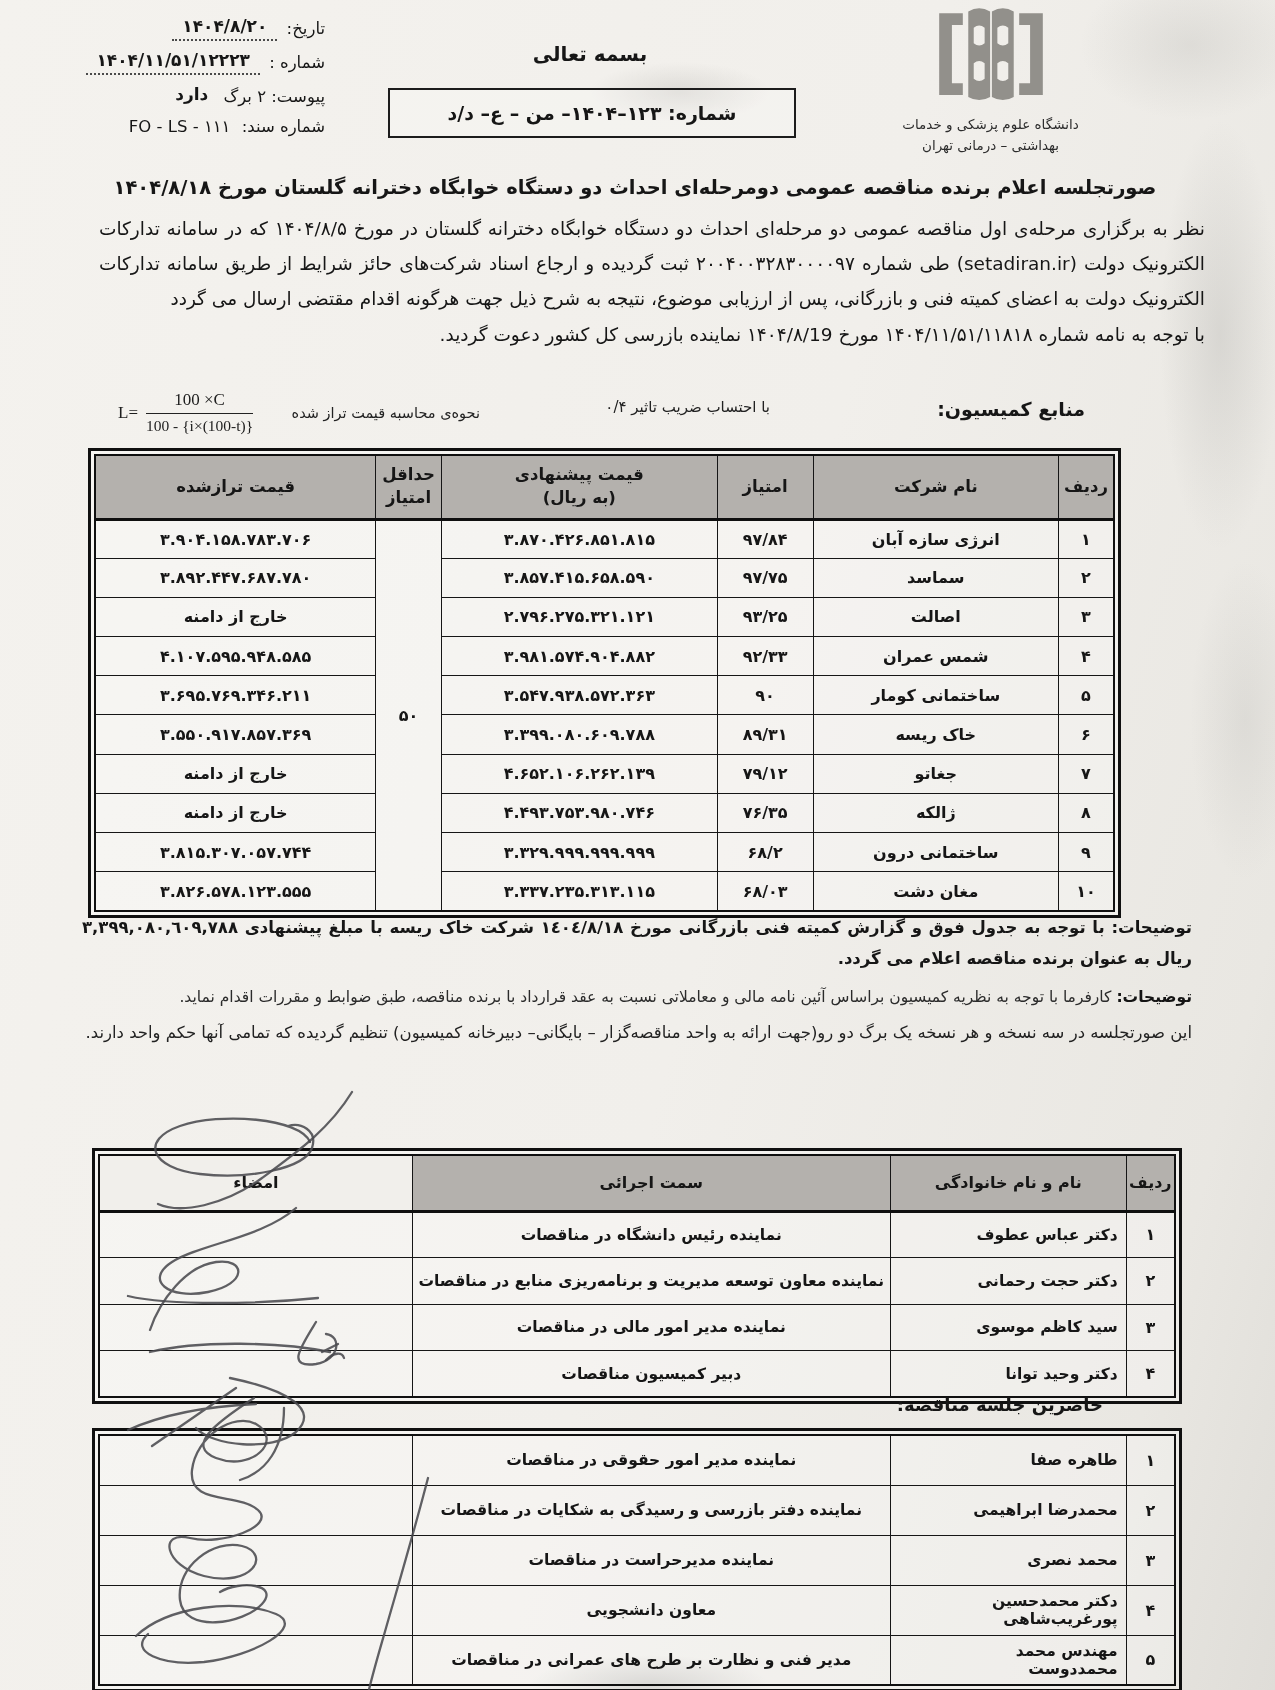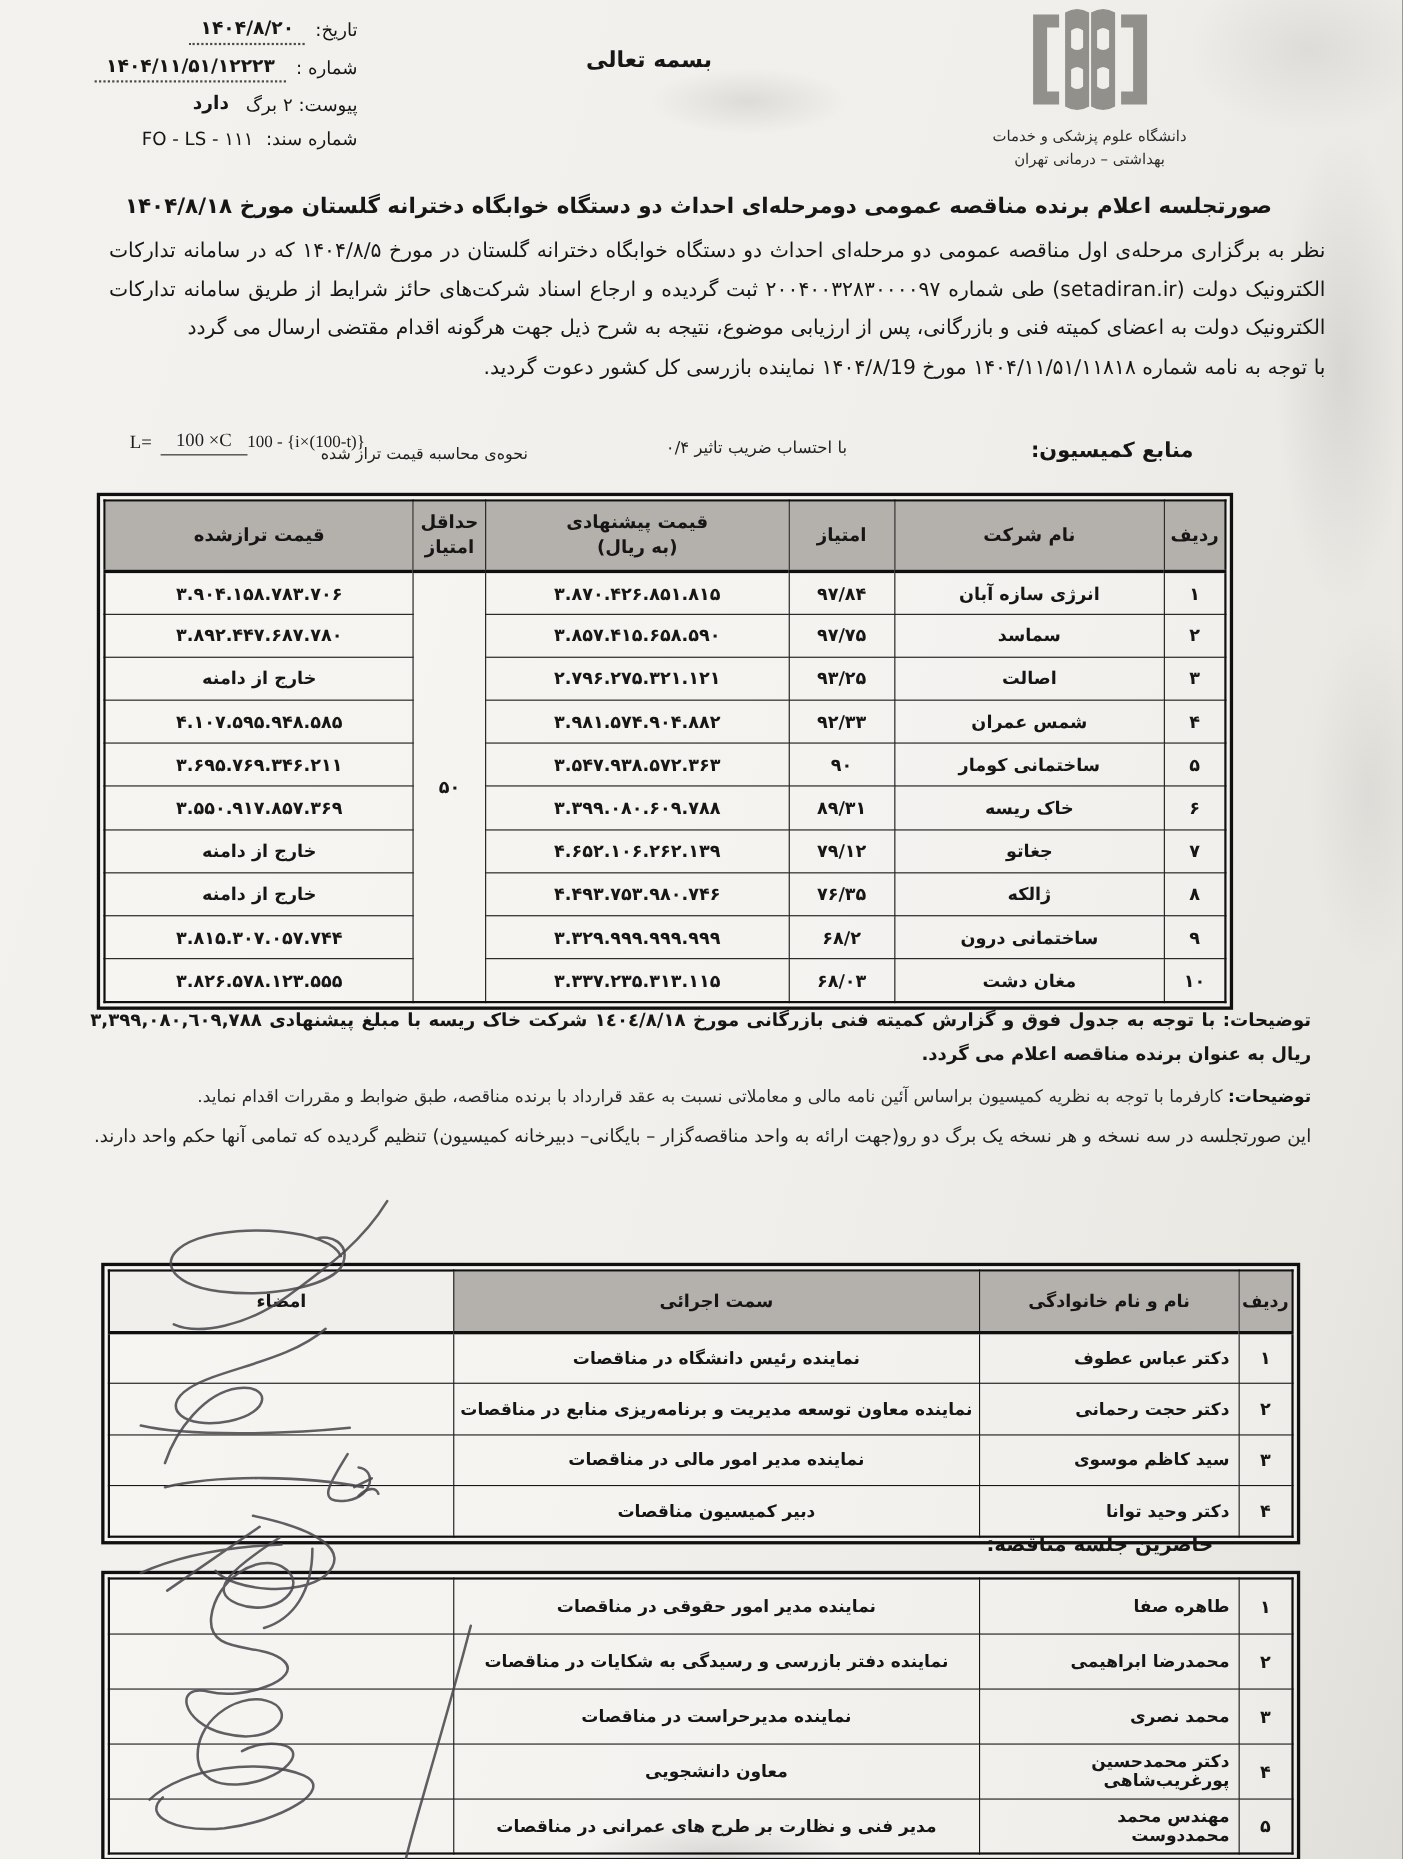--- a/index.html
+++ b/index.html
@@ -23,21 +23,21 @@
   
   .doc-title{left:60px;top:176px;width:1150px;text-align:center;font-weight:bold;font-size:19.5px;}
   .bodytext{left:99px;top:212px;width:1106px;font-size:18.5px;line-height:1.88;}
   .bodytext .p1{text-align:justify;margin:0;}
   .bodytext .p2{text-align:right;margin:2px 0 0 0;}
   
   .opinion-heading{right:190px;top:398px;font-weight:bold;font-size:19px;}
   .coef-note{right:505px;top:398px;font-size:15px;color:#222;}
   .method-note{right:795px;top:405px;font-size:14.5px;color:#222;}
   .frac-wrap{left:118px;top:390px;font-family:"Liberation Serif","DejaVu Serif",serif;font-size:17px;color:#1d1d1d;direction:ltr;text-align:left;display:flex;align-items:center;gap:8px;}
-  .frac{display:inline-flex;text-align:center;}
+  .frac{display:inline-flex;flex-direction:column;text-align:center;}
   .frac .num{border-bottom:1.8px solid #222;padding:0 14px 3px;}
   .frac .den{padding-top:3px;font-size:15.5px;}
   
   .tblwrap{border:3px solid #101010;padding:3px;background:rgba(255,255,255,.28);}
   .tblwrap table{width:100%;height:100%;border-collapse:collapse;border:2px solid #101010;table-layout:fixed;}
   .tblwrap th,.tblwrap td{border:1.7px solid #161616;vertical-align:middle;overflow:hidden;}
   .tblwrap thead th{background:#b4b1ad;font-weight:bold;border-bottom:3px solid #0f0f0f;}
   .main-tbl{left:88px;top:448px;width:1021px;height:458px;}
   .main-tbl thead tr{height:64px;}
   .main-tbl tbody tr{height:38px;}
@@ -92,20 +92,21 @@
       <span>پیوست: ۲ برگ</span>
       <span class="stampval" style="margin-right:10px;">دارد</span>
     </div>
     <div class="lh-line">
       <span>شماره سند:</span>
       <bdi dir="ltr" style="margin-right:6px;">FO - LS - ۱۱۱</bdi>
     </div>
   </div>
 
   <div class="abs besmele">بسمه تعالی</div>
+  <div class="abs refbox">شماره: ۱۲۳‏–‏۱۴۰۴‏– من – ع– د/د</div>
 
   <div class="abs orgblock">
     <svg width="122" height="100" viewBox="0 0 130 110" aria-hidden="true">
       <g fill="#92908b">
         <path d="M8 8 h26 v13 h-12 v64 h12 v13 H8 z"></path>
         <path d="M122 8 h-26 v13 h12 v64 h-12 v13 h26 z"></path>
         <path fill-rule="evenodd" d="M40 6 q12 -7 24 0 v94 q-12 7 -24 0 z M46 24 q6 -5 12 0 v17 q-6 5 -12 0 z M46 63 q6 -5 12 0 v17 q-6 5 -12 0 z"></path>
         <path fill-rule="evenodd" d="M66 6 q12 -7 24 0 v94 q-12 7 -24 0 z M72 24 q6 -5 12 0 v17 q-6 5 -12 0 z M72 63 q6 -5 12 0 v17 q-6 5 -12 0 z"></path>
       </g>
     </svg>

